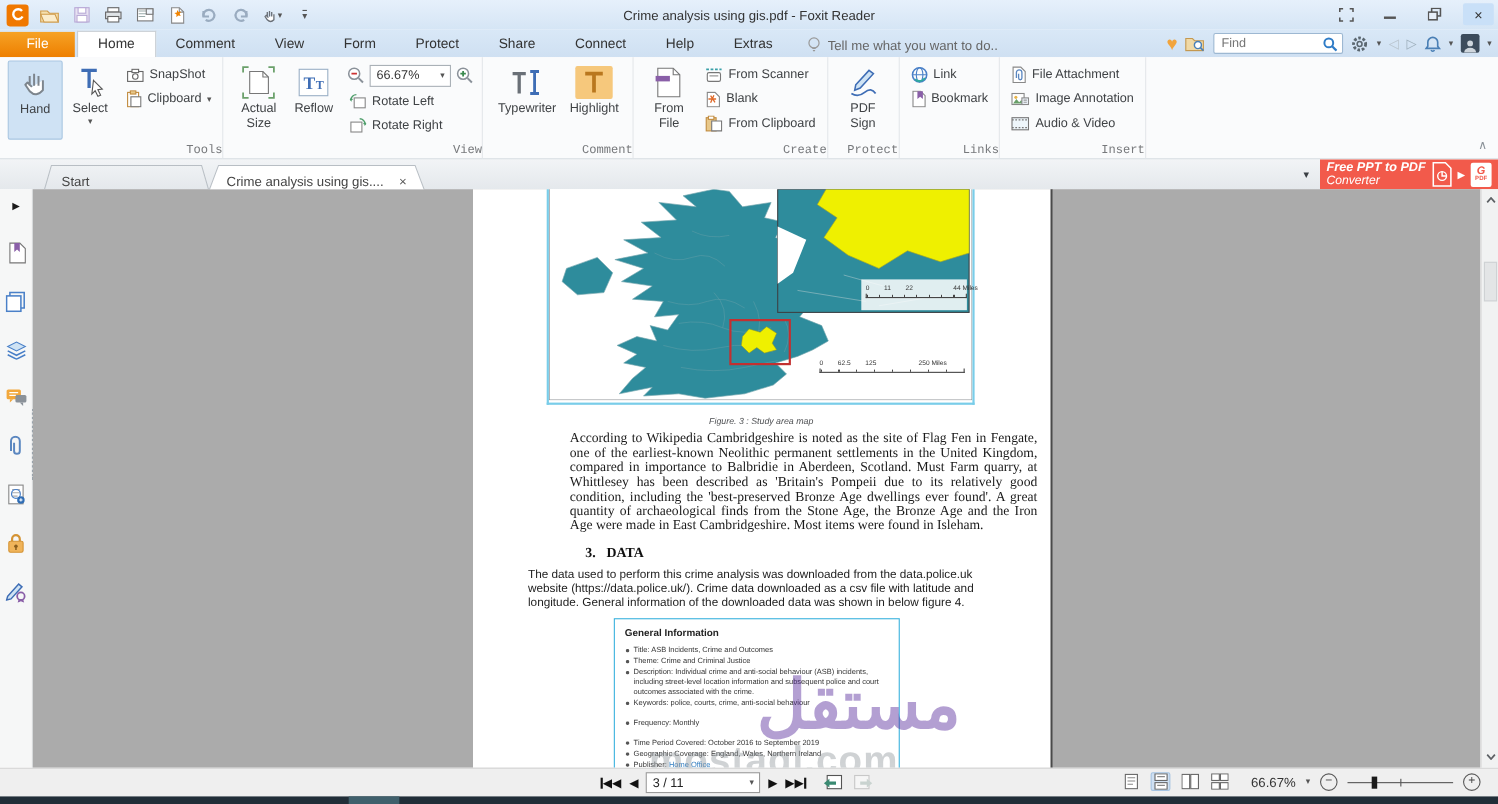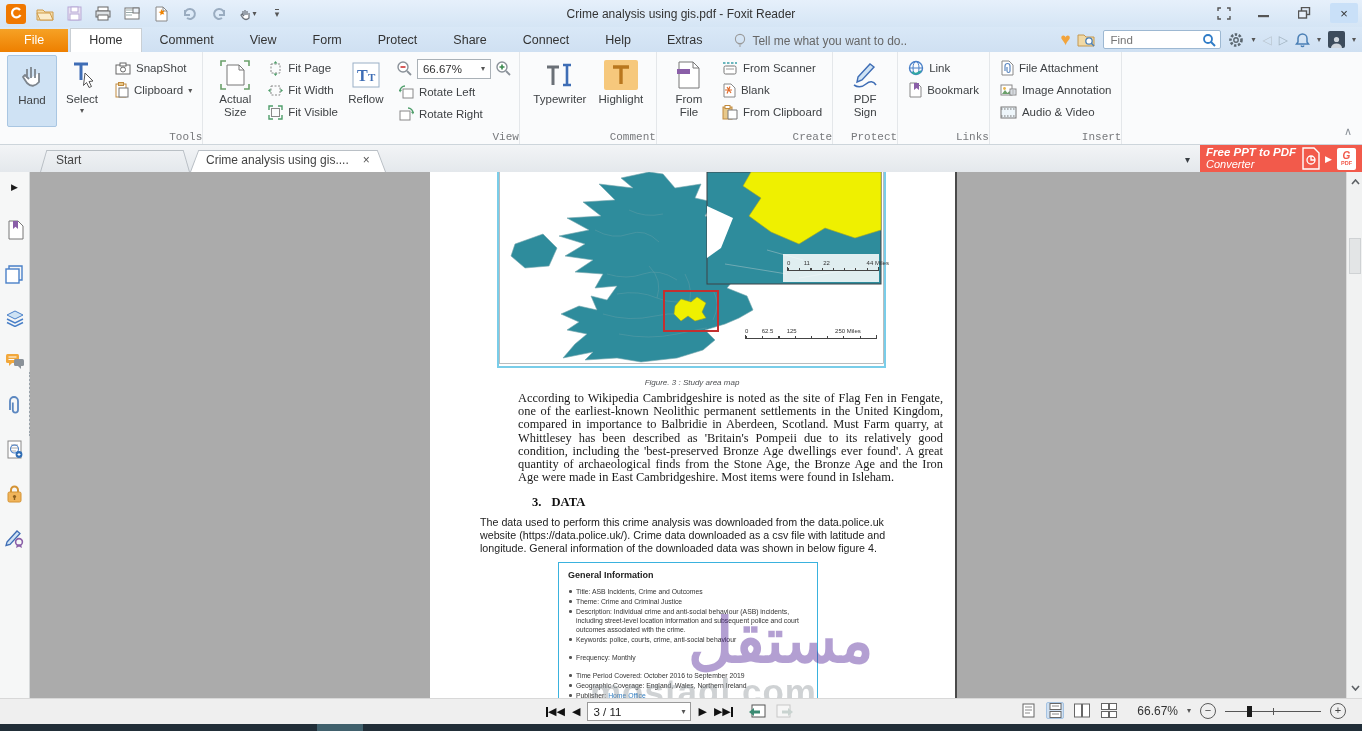--- a/index.html
+++ b/index.html
@@ -45,21 +45,21 @@
   .active-blue { background:#cfe2f4; border:1px solid #a9c6e2; }
   .smallcol { display:flex; flex-direction:column; gap:2px; margin-left:5px; padding-top:3px; }
   .smallbtn { display:flex; align-items:center; gap:5px; font-size:11.5px; color:#3f4245; height:20px; padding:0 3px; white-space:nowrap; }
   .zoomrow { display:flex; align-items:center; gap:4px; height:21px; margin-bottom:1px; }
   .zoombox { width:74px; height:20px; border:1px solid #aab1b7; background:#fff; display:flex; align-items:center; justify-content:space-between; padding:0 5px; font-size:11.5px; }
   .hl-iconbox { background:#f6c87c; width:34px; height:30px; display:flex; align-items:center; justify-content:center; border-radius:2px; }
   .collapse-chevron { position:absolute; right:10px; bottom:6px; color:#8b9299; font-size:11px; }
 
   
   .doctabs { position:absolute; left:0; top:145px; width:1362px; height:27px; background:linear-gradient(#f2f4f6,#e4e8ec); display:flex; align-items:flex-end; }
-  .dtab { position:relative; height:24px; display:flex; align-items:center; padding:0 16px; font-size:12px; color:#444; }
+  .dtab { position:relative; height:24px; display:flex; align-items:flex-end; padding:0 16px; font-size:12px; color:#444; }
   .dtab .tabbg { position:absolute; inset:0; border:1px solid #b8bec4; border-bottom:none; transform:perspective(9px) rotateX(2deg); transform-origin:bottom; background:transparent; }
   .dtab.active .tabbg { background:#fff; }
   .dtab > span { position:relative; }
   .dtab .closex { margin-left:14px; color:#555; font-size:12px; }
   .banner-caret { margin-left:auto; color:#3a3f44; font-size:10px; padding:0 10px 7px 0; }
   .banner { height:27px; width:162px; background:#f25a4b; color:#fff; display:flex; align-items:center; padding:0 6px; gap:5px; }
   .banner-text { font-style:italic; font-size:11px; line-height:11.5px; white-space:nowrap; }
   .banner-text b { font-size:11.5px; }
   .pdficon { width:20px; height:22px; background:#fff; border-radius:2px; display:flex; flex-direction:column; align-items:center; justify-content:center; color:#f25a4b; font-weight:bold; }
   .pdficon .g { font-size:10px; line-height:9px; font-style:italic; }
@@ -311,43 +311,20 @@
     <div class="bigbtn">
       <div class="bicon">
         <svg width="30" height="30">
             <path d="M1 6V1h5 M24 1h5v5 M1 24v5h5 M29 24v5h-5" fill="none" stroke="#6aa06a" stroke-width="1.6"></path>
             <path d="M7 5h12l5 5v15H7z" fill="#fff" stroke="#777"></path>
             <path d="M19 5v5h5" fill="none" stroke="#777"></path>
           </svg>
       </div>
       <div class="blabel"><span>Actual</span><br><span>Size</span></div>
     </div>
-    <div class="smallcol">
-      <div class="smallbtn">
-        <svg width="15" height="15">
-            <rect x="3" y="3" width="9" height="9" fill="none" stroke="#888" stroke-dasharray="2 1.5"></rect>
-            <path d="M7.5 0 l2 2.5h-4z M7.5 15 l-2-2.5h4z" fill="#4f9e6b"></path>
-          </svg>
-        <span>Fit Page</span>
-      </div>
-      <div class="smallbtn">
-        <svg width="15" height="15">
-            <rect x="3" y="3" width="9" height="9" fill="none" stroke="#888" stroke-dasharray="2 1.5"></rect>
-            <path d="M0 7.5 l2.5-2v4z M15 7.5 l-2.5-2v4z" fill="#4f9e6b"></path>
-          </svg>
-        <span>Fit Width</span>
-      </div>
-      <div class="smallbtn">
-        <svg width="15" height="15">
-            <rect x="3.5" y="3.5" width="8" height="8" fill="none" stroke="#888"></rect>
-            <path d="M1 5V1h4 M10 1h4v4 M1 10v4h4 M14 10v4h-4" fill="none" stroke="#4f9e6b" stroke-width="1.4"></path>
-          </svg>
-        <span>Fit Visible</span>
-      </div>
-    </div>
     <div class="bigbtn">
       <div class="bicon">
         <svg width="30" height="28">
             <rect x="2" y="2" width="26" height="24" fill="#fff" stroke="#9ab0c6"></rect>
             <text x="6" y="20" font-size="16" font-weight="bold" fill="#3e6db5" font-family="Liberation Serif,serif">T</text>
             <text x="17" y="20" font-size="11" font-weight="bold" fill="#3e6db5" font-family="Liberation Serif,serif">T</text>
           </svg>
       </div>
       <div class="blabel">Reflow</div>
     </div>

